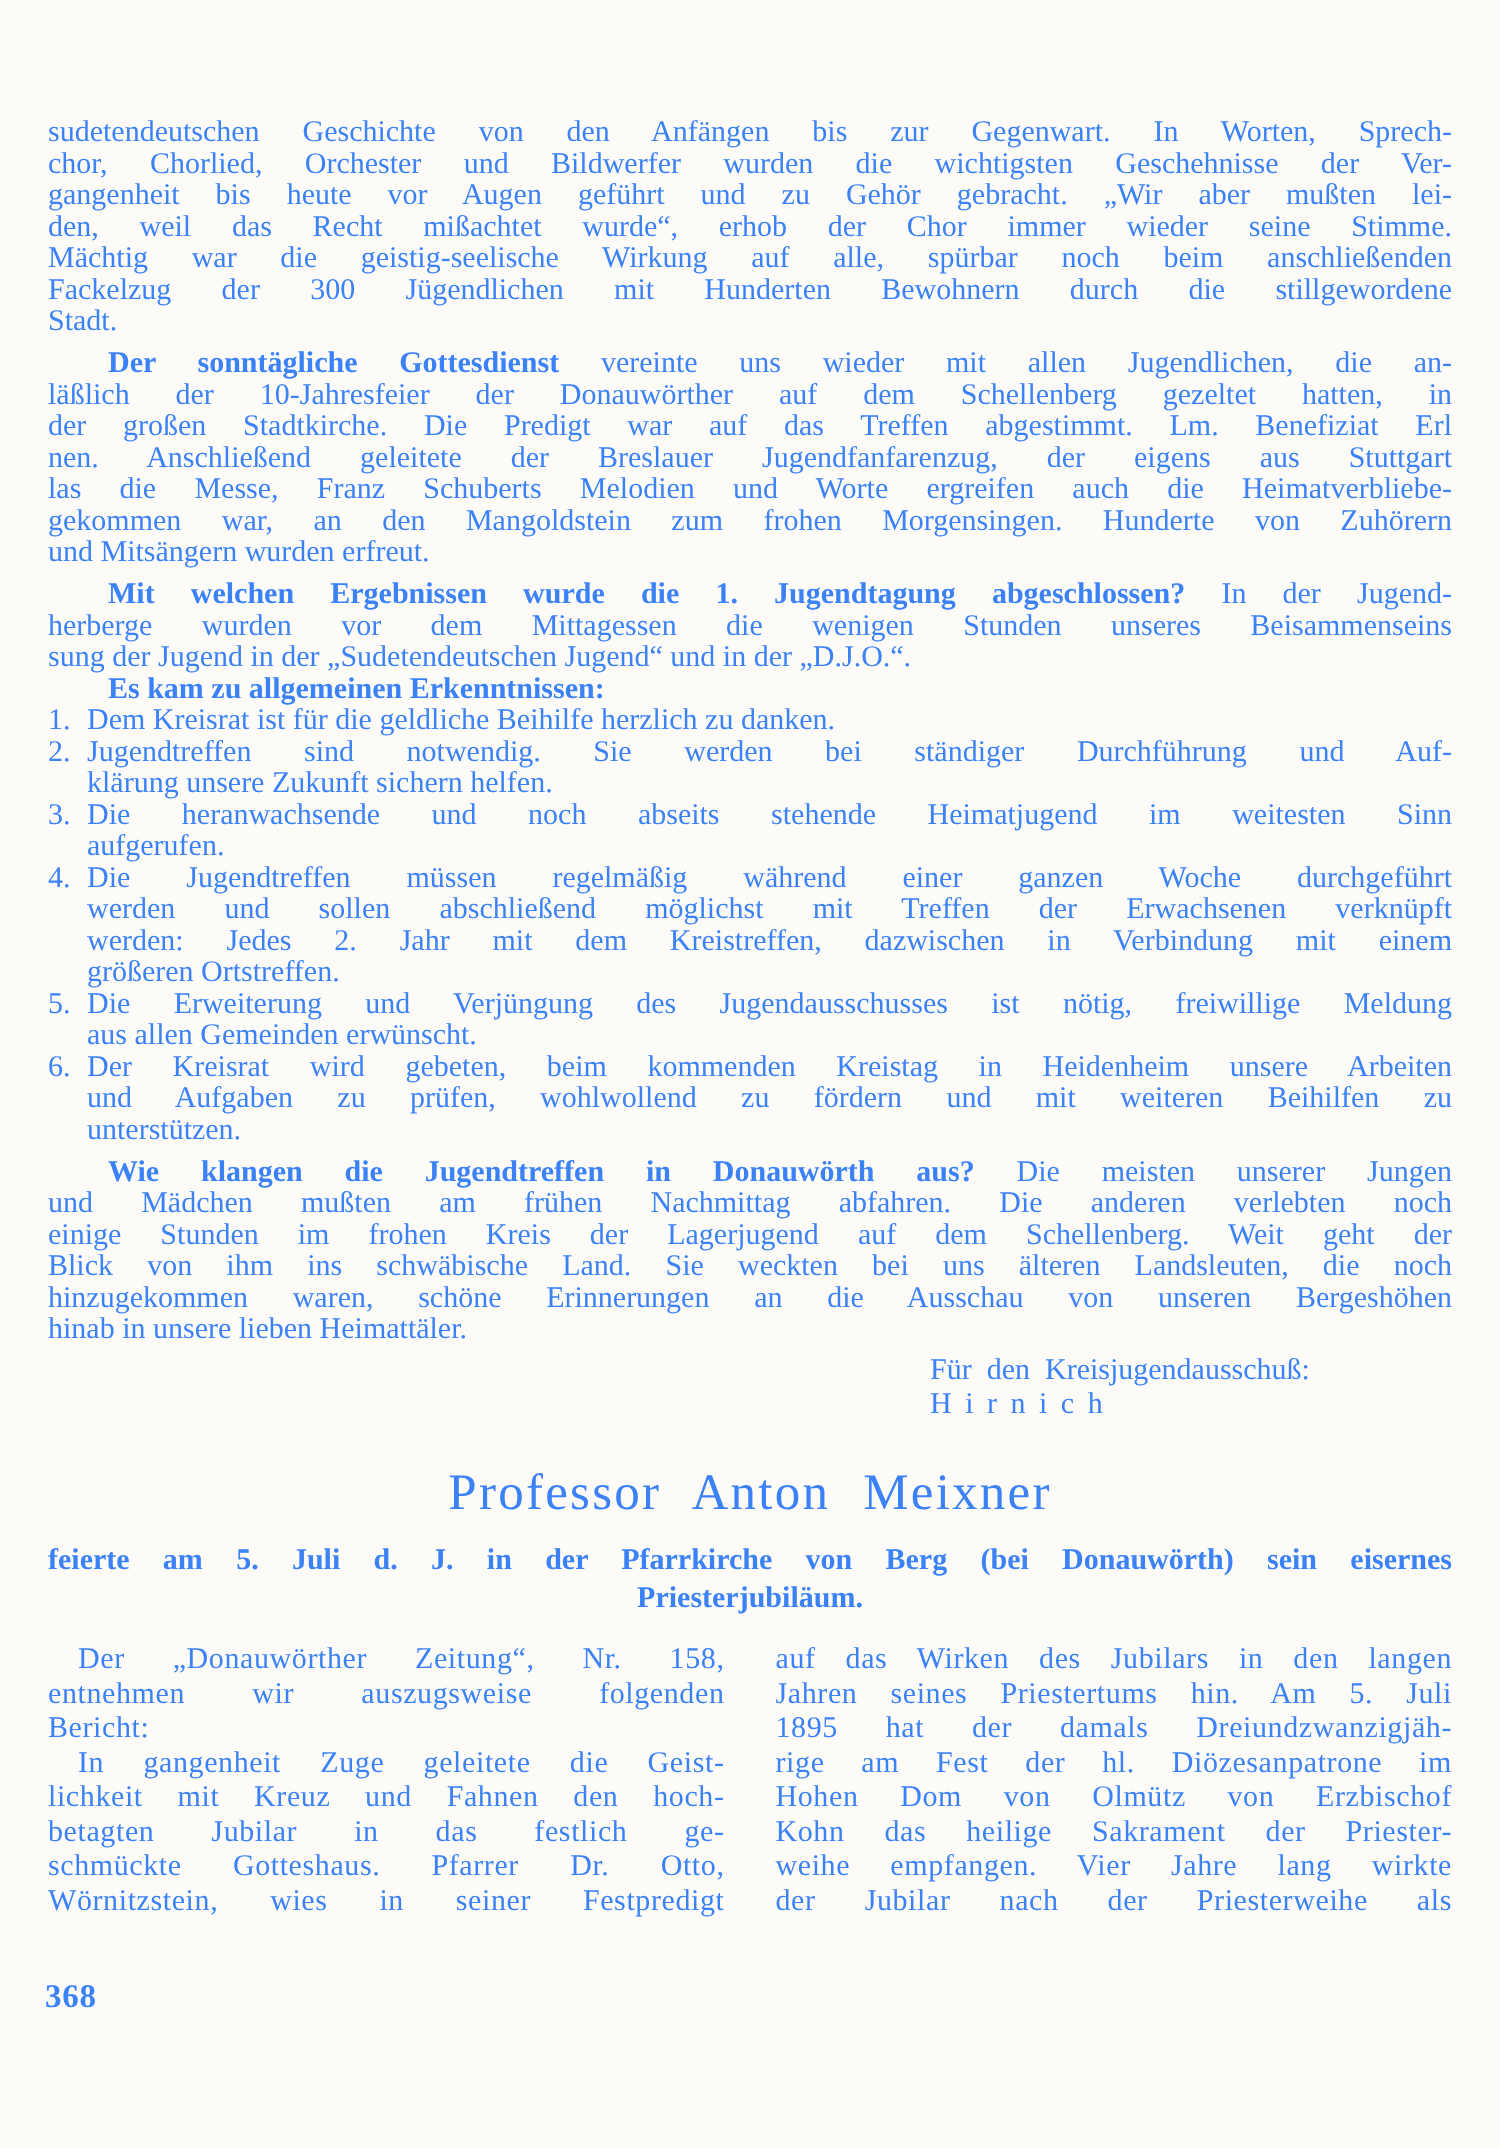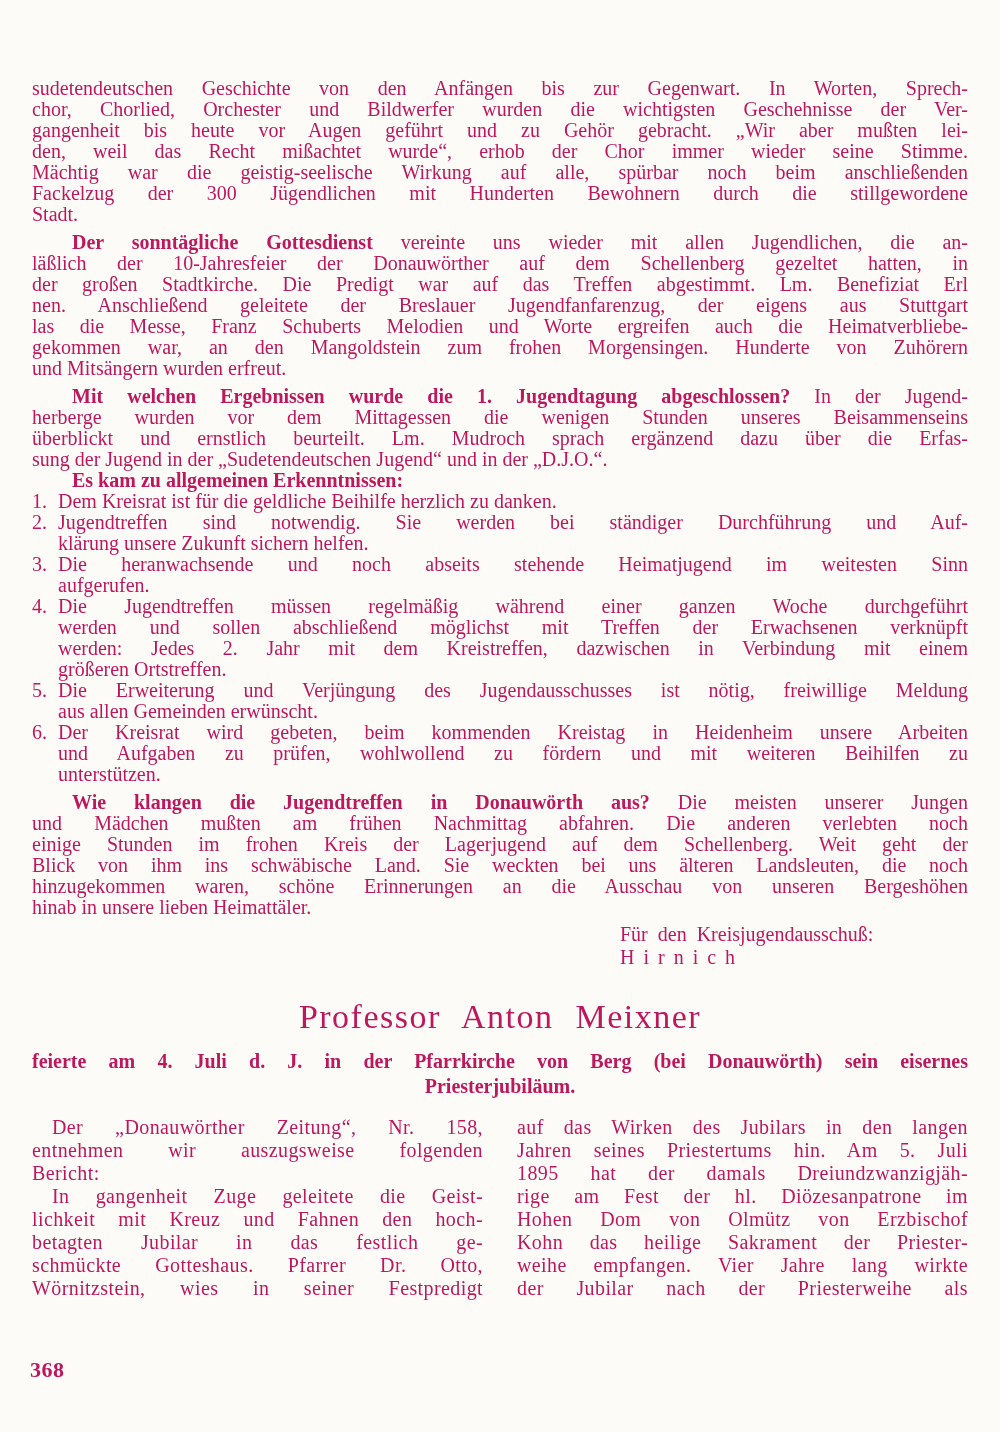--- a/index.html
+++ b/index.html
@@ -1,21 +1,21 @@
 <!DOCTYPE html>
 <html lang="de"><head>
 <meta charset="utf-8">
 <style>
   html,body{margin:0;padding:0;background:#e8e8e8;}
   .page{
     position:relative;
     width:1000px;height:1432px;
     margin:0 auto;
     background:#fcfbf8;
-    color:#be185d;
+    color:#3b82f6;
     font-family:"Liberation Serif","DejaVu Serif",serif;
     overflow:hidden;
   }
   .content{
     position:absolute;left:32px;right:32px;top:78px;
     font-size:20px;line-height:21px;
   }
   .tline{text-align:justify;text-align-last:justify;}
   .tline.tlast{text-align-last:left;}
   .tline.tindent{text-indent:40px;}
@@ -36,21 +36,21 @@
     font-weight:normal;
     letter-spacing:1.5px;word-spacing:12px;
   }
   .subtitle1{font-weight:bold;font-size:20px;line-height:23px;text-align:justify;text-align-last:justify;}
   .subtitle2{font-weight:bold;font-size:20px;line-height:23px;text-align:center;margin-top:2px;}
   .columns{display:flex;gap:34px;margin-top:18px;justify-content:flex-end;}
   .col{flex:1;min-width:0;font-size:20px;line-height:23px;letter-spacing:0.4px;}
   .col .tline.tindent{text-indent:20px;}
   .page-number{
     position:absolute;left:30px;top:1318px;
-    font-size:22px;font-weight:bold;letter-spacing:0.5px;margin-top:39px;
+    font-size:22px;font-weight:bold;letter-spacing:0.5px;
   }
 </style>
 </head>
 <body>
 
 <div class="page">
   <div class="content">
 
     <div class="para">
         <div class="tline">sudetendeutschen Geschichte von den Anfängen bis zur Gegenwart. In Worten, Sprech-</div>
@@ -66,21 +66,20 @@
         <div class="tline">läßlich der 10-Jahresfeier der Donauwörther auf dem Schellenberg gezeltet hatten, in</div>
         <div class="tline">der großen Stadtkirche. Die Predigt war auf das Treffen abgestimmt. Lm. Benefiziat Erl</div>
         <div class="tline">nen. Anschließend geleitete der Breslauer Jugendfanfarenzug, der eigens aus Stuttgart</div>
         <div class="tline">las die Messe, Franz Schuberts Melodien und Worte ergreifen auch die Heimatverbliebe-</div>
         <div class="tline">gekommen war, an den Mangoldstein zum frohen Morgensingen. Hunderte von Zuhörern</div>
         <div class="tline tlast">und Mitsängern wurden erfreut.</div>
       </div>
     <div class="para tight">
         <div class="tline tindent"><span class="b">Mit welchen Ergebnissen wurde die 1. Jugendtagung abgeschlossen?</span> In der Jugend-</div>
         <div class="tline">herberge wurden vor dem Mittagessen die wenigen Stunden unseres Beisammenseins</div>
-        <div class="tline">überblickt und ernstlich beurteilt. Lm. Mudroch sprach ergänzend dazu über die Erfas-</div>
         <div class="tline tlast">sung der Jugend in der „Sudetendeutschen Jugend“ und in der „D.J.O.“.</div>
       </div>
     <div class="para tight">
         <div class="tline tlast tindent"><span class="b">Es kam zu allgemeinen Erkenntnissen:</span></div>
       </div>
 
     <div class="list">
         <div class="list-item">
           <div class="num">1.</div>
           <div class="item-lines">
@@ -135,21 +134,21 @@
         <div class="tline">hinzugekommen waren, schöne Erinnerungen an die Ausschau von unseren Bergeshöhen</div>
         <div class="tline tlast">hinab in unsere lieben Heimattäler.</div>
       </div>
 
     <div class="signature">
       <div class="sig-for">Für den Kreisjugendausschuß:</div>
       <div class="sig-name">Hirnich</div>
     </div>
 
     <div class="article-title">Professor Anton Meixner</div>
-    <div class="subtitle1">feierte am 4. Juli d. J. in der Pfarrkirche von Berg (bei Donauwörth) sein eisernes</div>
+    <div class="subtitle1">feierte am 5. Juli d. J. in der Pfarrkirche von Berg (bei Donauwörth) sein eisernes</div>
     <div class="subtitle2">Priesterjubiläum.</div>
 
     <div class="columns">
       <div class="col">
           <div class="tline tindent">Der „Donauwörther Zeitung“, Nr. 158,</div>
           <div class="tline">entnehmen wir auszugsweise folgenden</div>
           <div class="tline tlast">Bericht:</div>
           <div class="tline tindent">In gangenheit Zuge geleitete die Geist-</div>
           <div class="tline">lichkeit mit Kreuz und Fahnen den hoch-</div>
           <div class="tline">betagten Jubilar in das festlich ge-</div>

